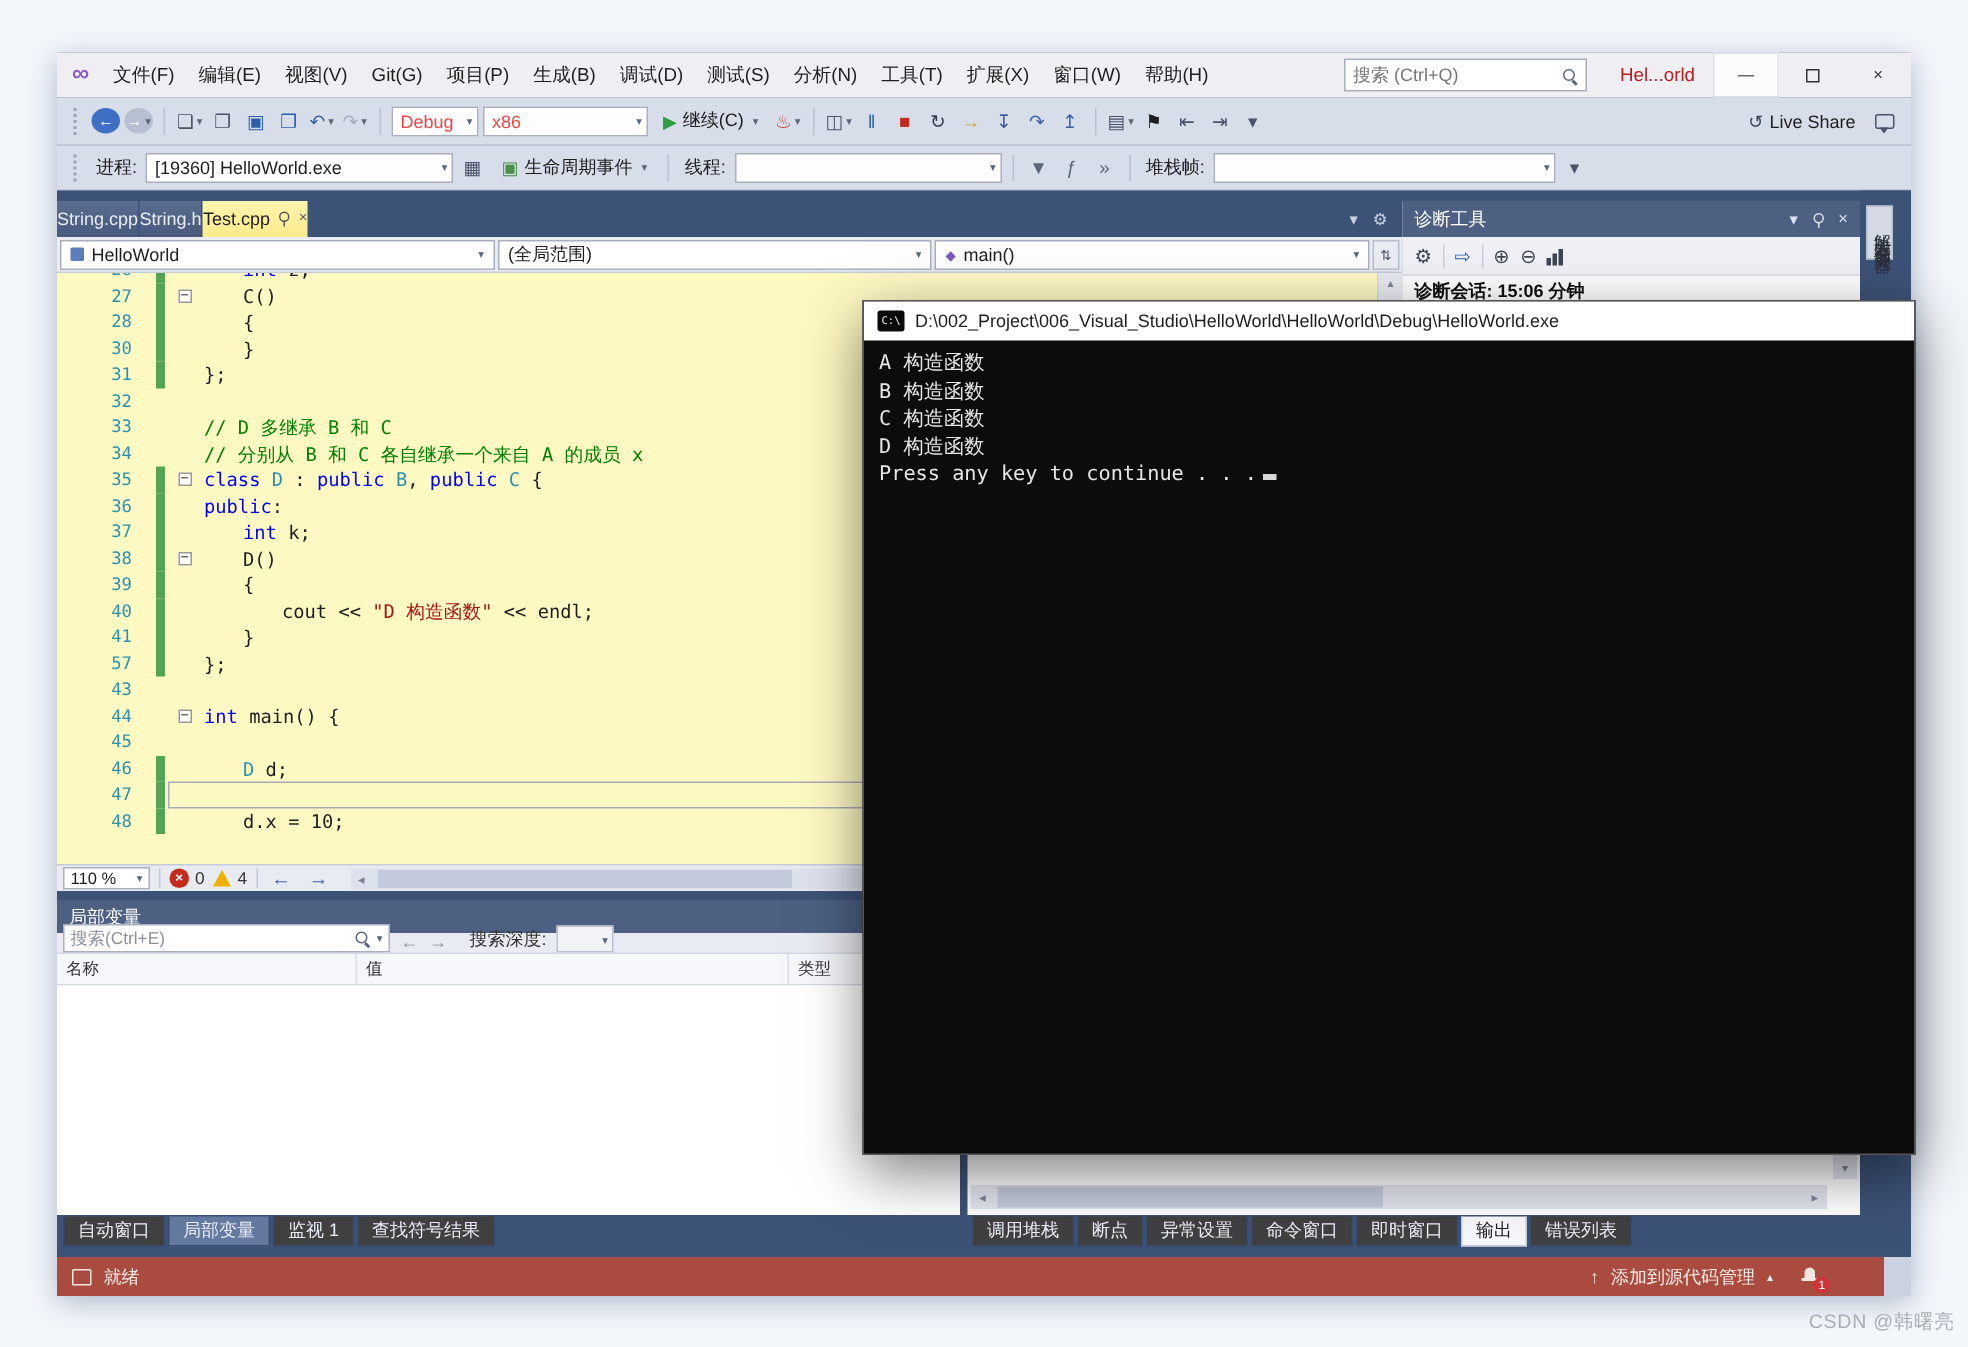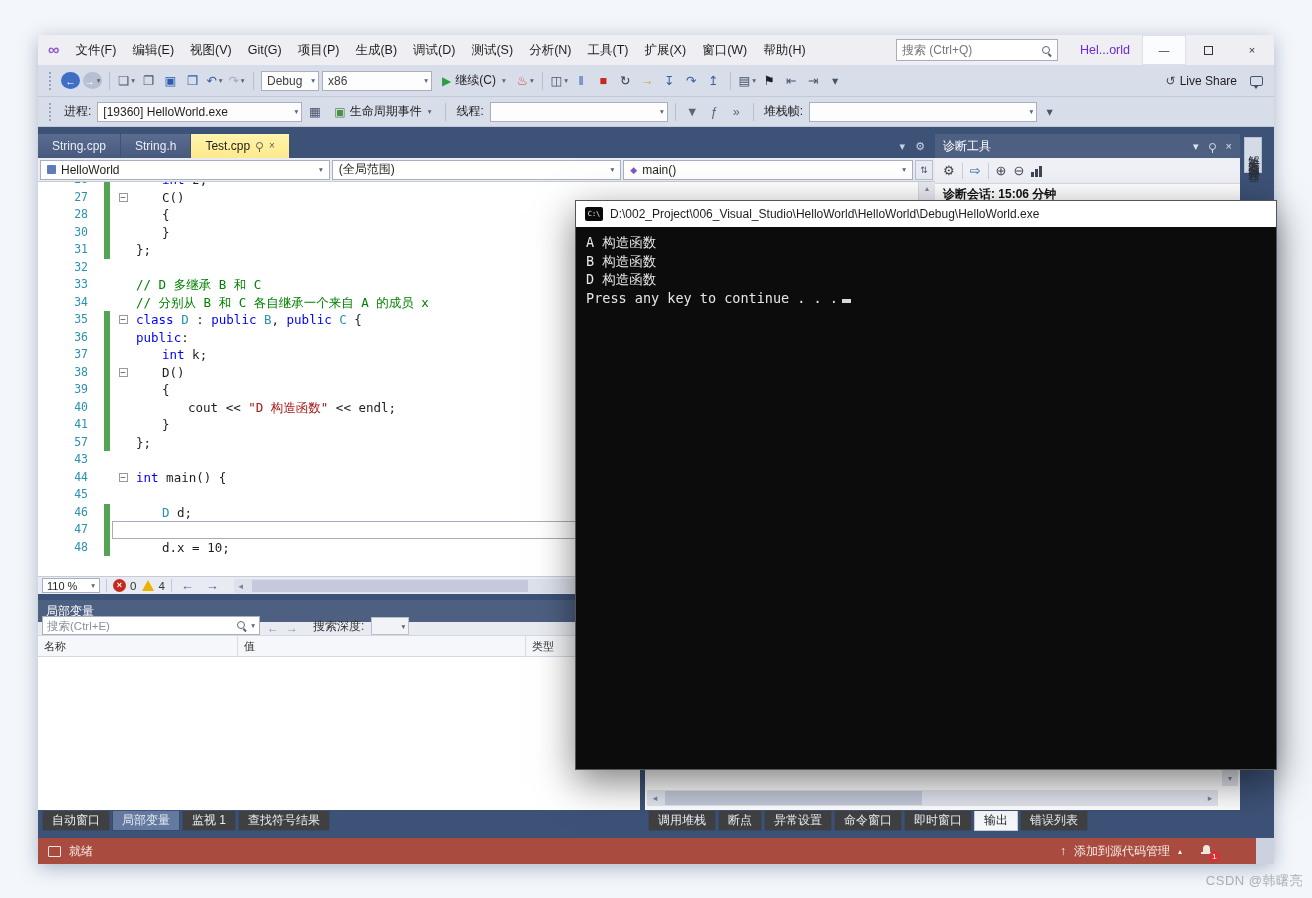--- a/index.html
+++ b/index.html
@@ -14,21 +14,21 @@
   
   .titlebar { position:absolute; left:0; top:0; width:1236px; height:30px; background:#EFEFF3;
               display:flex; align-items:center; padding-left:10px; font-size:12.5px; }
   .vslogo { color:#8B5CC7; font-size:16px; font-weight:bold; margin-right:8px; }
   .menubar { display:flex; height:30px; }
   .menu-item { padding:0 8px; line-height:30px; color:#1E1E1E; cursor:default; }
   .qsearch { margin-left:auto; margin-right:10px; width:162px; height:22px; background:#fff;
              border:1px solid #A8AEC0; display:flex; align-items:center; padding:0 5px; gap:4px; }
   .qinput { flex:1; border:none; outline:none; font-size:12px; color:#333; background:transparent; min-width:10px;}
   .qinput::placeholder { color:#767676; }
-  .wtitle { color:#6d28d9; margin:0 12px; white-space:nowrap; }
+  .wtitle { color:#b91c1c; margin:0 12px; white-space:nowrap; }
   .wbtns { display:flex; }
   .wbtn { width:44px; height:30px; display:flex; align-items:center; justify-content:center; color:#333; font-size:11px; }
   .wmin { background:#FBFCFE; border:1px solid #DDE0E9; }
   .maxsq { width:9px; height:9px; border:1.2px solid #333; display:inline-block; }
 
   
   .tbrow { position:absolute; left:0; width:1236px; background:#D8DDEA; display:flex; align-items:center;
            gap:3px; padding:0 8px; border-bottom:1px solid #C3C9D9; }
   .tb1 { top:30px; height:32px; }
   .tb2 { top:62px; height:30px; }
@@ -40,35 +40,35 @@
           font-size:12.5px; border-radius:2px; }
   .tico-g { display:inline-block; }
   .cir { width:17px; height:17px; border-radius:50%; font-size:10.5px; }
   .cir .tico-g { color:#fff; }
   .cir-b { background:#3F6FC4; }
   .cir-g { background:#B6C0D2; }
   .dropcaret { font-size:7.5px; color:#5A6578; margin-left:2px; }
   .combo { display:inline-flex; align-items:center; height:20px; background:#FDFDFE; border:1px solid #A9AFC0;
            padding:0 3px 0 5px; font-size:12px; }
   .combo-v { flex:1; white-space:nowrap; overflow:hidden; color:#1E1E1E; }
-  .combo-v.muted { color:#404040; }
+  .combo-v.muted { color:#ef4444; }
   .combo-a { font-size:7.5px; color:#5A6578; margin-left:4px; }
   .tbtn { display:inline-flex; align-items:center; gap:4px; height:22px; padding:0 7px; font-size:12px; color:#1E1E1E; }
   .tbtn-g { font-size:12px; }
   .bubble { position:relative; display:inline-block; width:13px; height:10px; border:1.4px solid #49536B; border-radius:2px; }
   .bubble::after { content:""; position:absolute; left:2px; bottom:-4px; width:0; height:0;
                    border-left:3px solid transparent; border-right:3px solid transparent; border-top:4px solid #49536B; }
 
   
   .main { position:absolute; left:0; top:92px; width:1236px; height:711px; background:#3D5277; }
 
   
   .tabstrip { position:absolute; left:0; top:7px; width:897px; height:24px; display:flex; align-items:flex-end; }
   .doctabs { display:flex; height:24px; }
-  .dtab { display:flex; align-items:center; gap:6px; padding:0 14px; height:24px; font-size:12px; color:#E9EDF5;
+  .dtab { display:flex; align-items:center; gap:6px; padding:0 0; height:24px; font-size:12px; color:#E9EDF5;
           background:linear-gradient(#5A6C8F,#47597D); margin-right:1px; cursor:default; white-space:nowrap; }
   .dtab.active { background:linear-gradient(#FFF5AC,#FFE98D); color:#1E1E1E; }
   .dtab-ico { font-size:10px; color:#5A5A5A; line-height:10px; }
   .pin { display:inline-block; position:relative; width:7px; height:7px; --pc:#5A5A5A; }
   .pin::before { content:""; position:absolute; left:0; top:0; width:5px; height:5px; border:1.4px solid var(--pc); border-radius:50%; }
   .pin::after { content:""; position:absolute; left:3px; top:6px; width:1.4px; height:4px; background:var(--pc); }
   .tabstrip-icons { margin-left:auto; display:flex; gap:10px; align-items:center; padding-right:10px;
                     color:#C9D2E2; font-size:11px; height:24px; }
 
   
@@ -76,21 +76,21 @@
             align-items:center; gap:2px; padding:0 2px; border-bottom:1px solid #C6CBD8; }
   .navdd { flex:1; height:20px; background:#fff; border:1px solid #A9AFC0; display:flex; align-items:center;
            gap:5px; padding:0 6px; font-size:12px; }
   .navcaret { margin-left:auto; font-size:7.5px; color:#5A6578; }
   .proj-ico { width:9px; height:9px; background:#5C7CBA; border-radius:1px; flex:none; }
   .method-ico { color:#7E57C2; font-size:9px; flex:none; }
   .navbtn { width:18px; height:20px; background:#E9ECF3; border:1px solid #B9BFCE; font-size:9px; color:#49536B;
             display:flex; align-items:center; justify-content:center; }
 
   
-  .code { position:absolute; left:0; top:55px; width:897px; height:394px; background:#ffffff; overflow:hidden; }
+  .code { position:absolute; left:0; top:55px; width:897px; height:394px; background:#fef9c3; overflow:hidden; }
   .lines { margin-top:-11px; }
   .code-line { display:flex; height:17.5px; line-height:17.5px; font-family:"DejaVu Sans Mono",monospace;
                font-size:12.5px; position:relative; }
   .ln { width:56px; text-align:right; padding-right:6px; color:#2B91AF; font-size:11.5px; flex:none; }
   .chg { width:6px; margin-left:10px; flex:none; }
   .chg.on { background:#55A455; }
   .fold { width:26px; flex:none; display:flex; align-items:center; justify-content:center; }
   .foldbox { width:9px; height:9px; border:1px solid #9A9A9A; font-size:9px; line-height:7px; text-align:center;
              color:#444; background:#fff; }
   .ctext { white-space:pre; color:#1E1E1E; }
@@ -710,19 +710,20 @@
   </div>
 
   <div class="console">
     <div class="ctitle">
       <span class="cicon">C:\</span>
       <span class="ctext">D:\002_Project\006_Visual_Studio\HelloWorld\HelloWorld\Debug\HelloWorld.exe</span>
     </div>
     <div class="cbody" id="console-lines">
         <div class="con-line">A 构造函数</div>
         <div class="con-line">B 构造函数</div>
+        <div class="con-line">C 构造函数</div>
         <div class="con-line">D 构造函数</div>
         <div class="con-line">Press any key to continue . . .<span class="cursor"></span></div>
       </div>
   </div>
 
   <div class="watermark">CSDN @韩曙亮</div>
 </div>
 
 </body></html>

